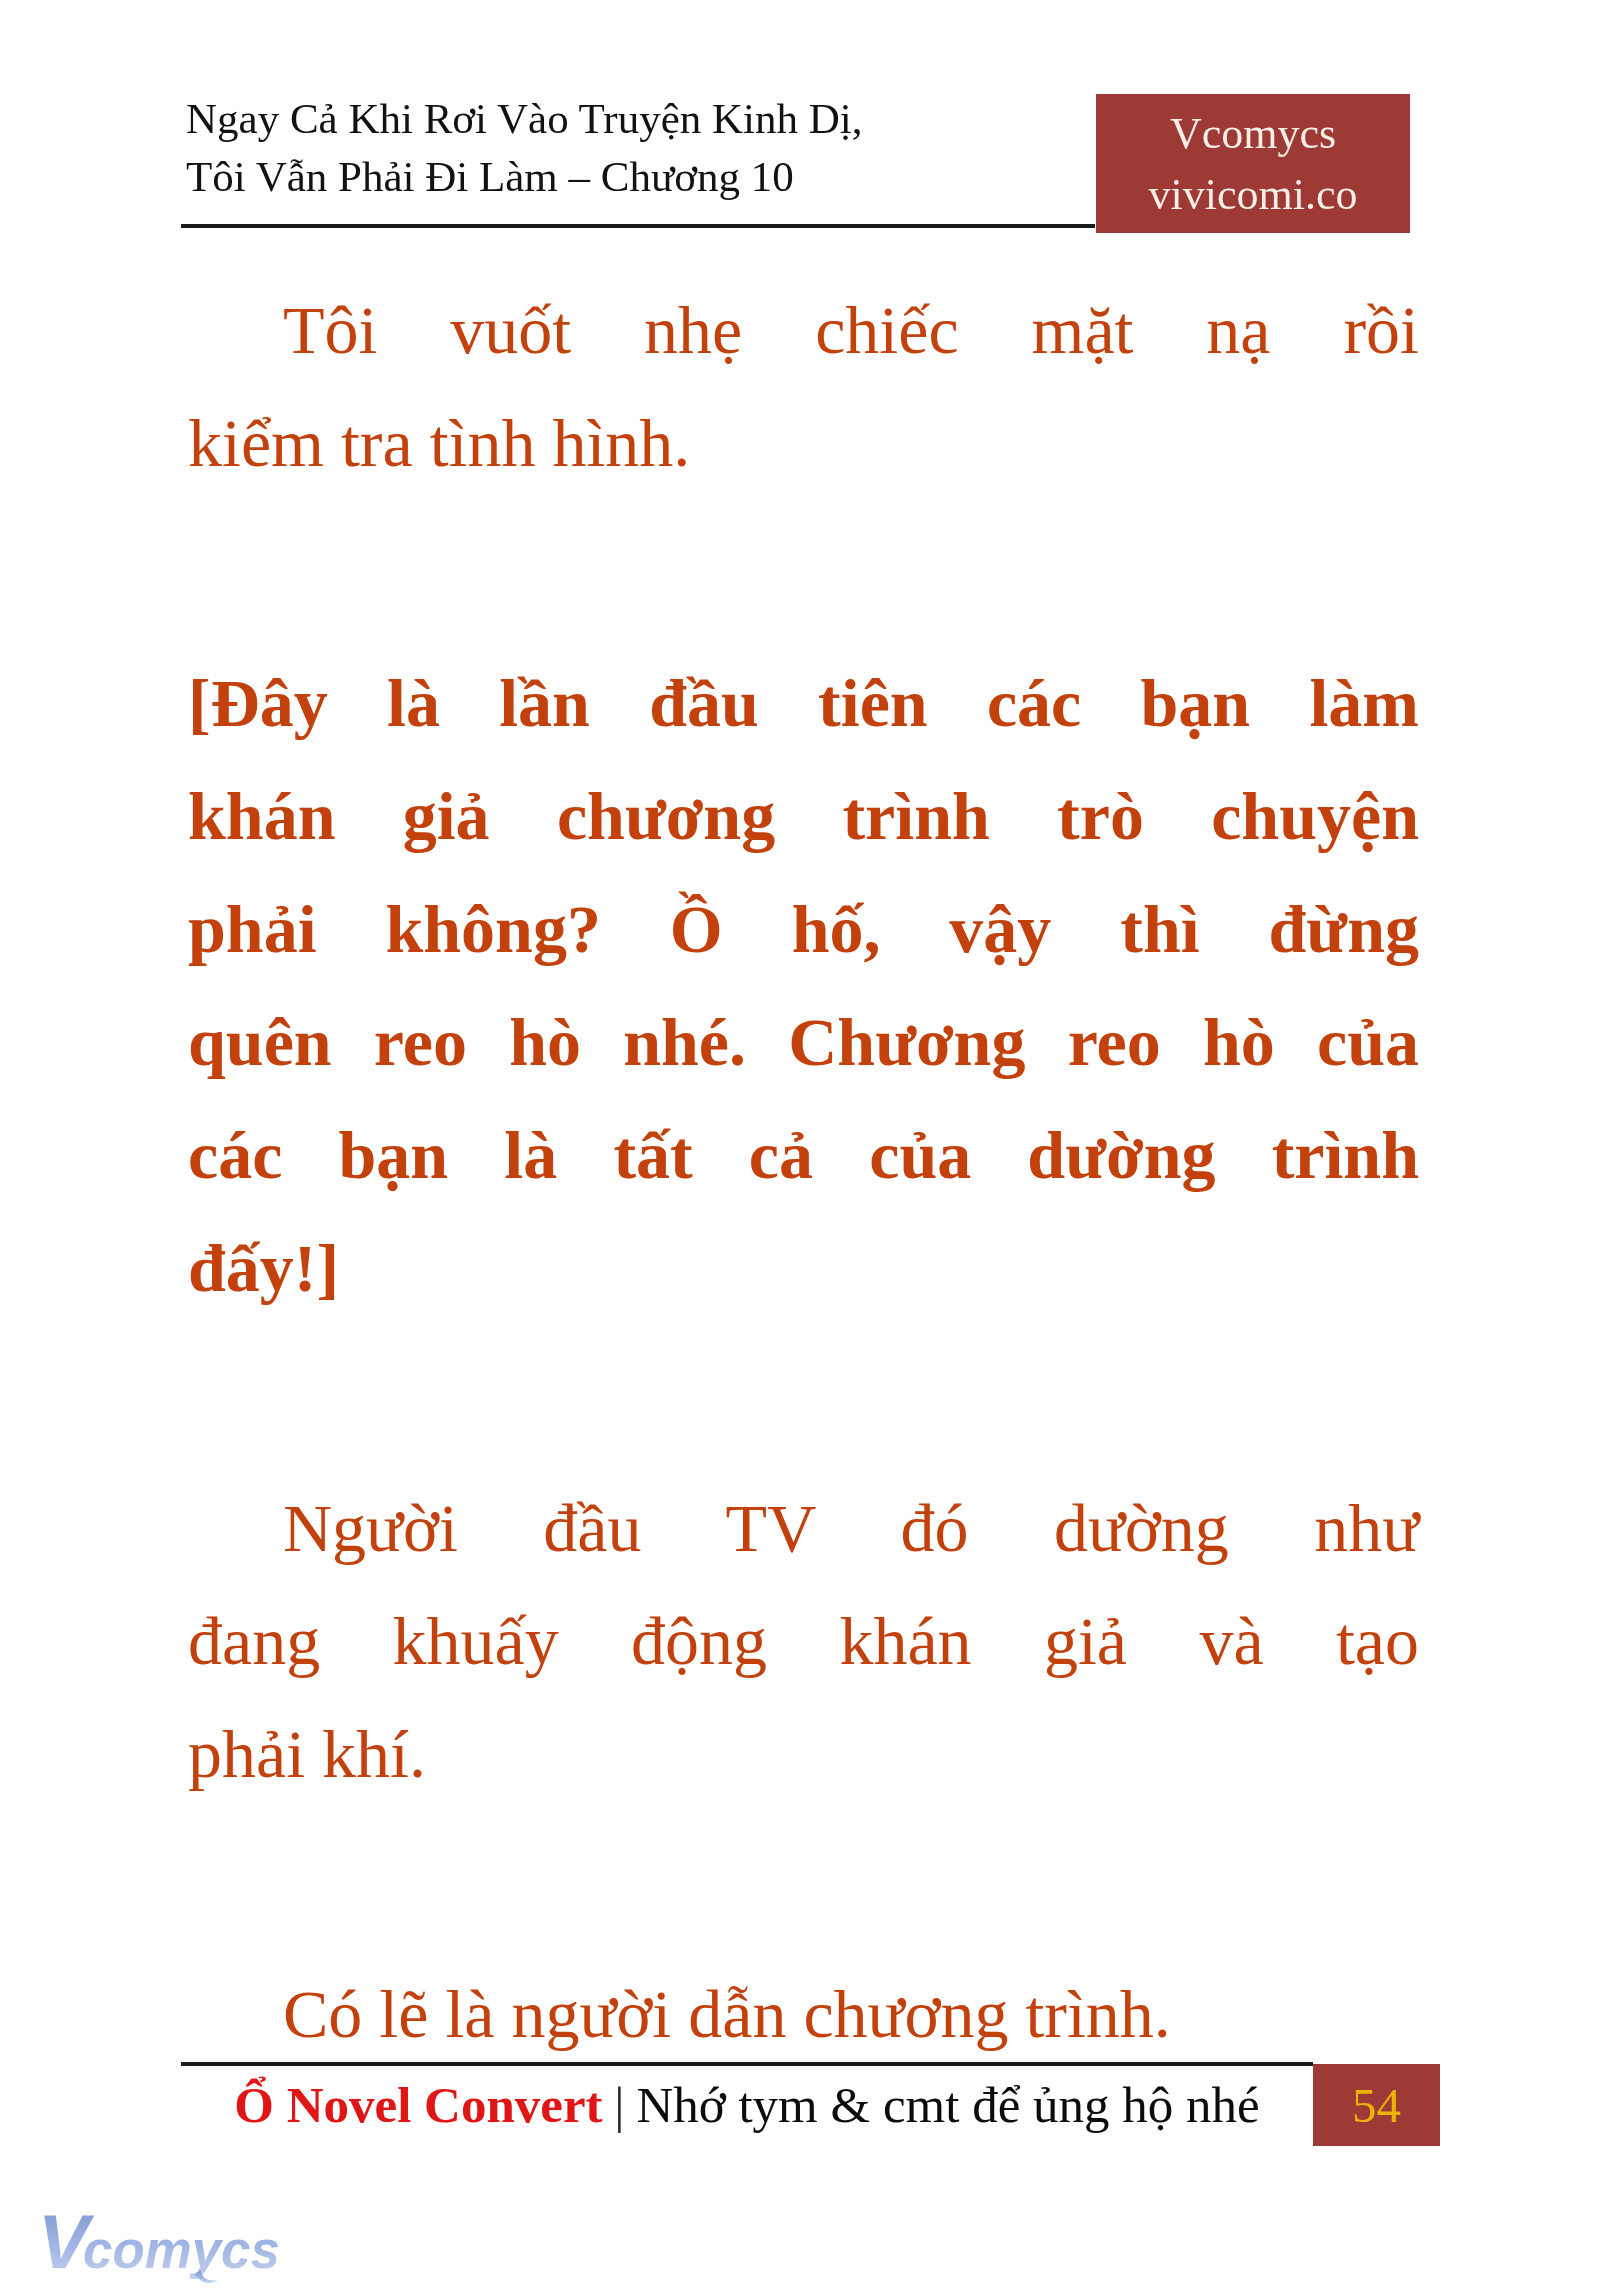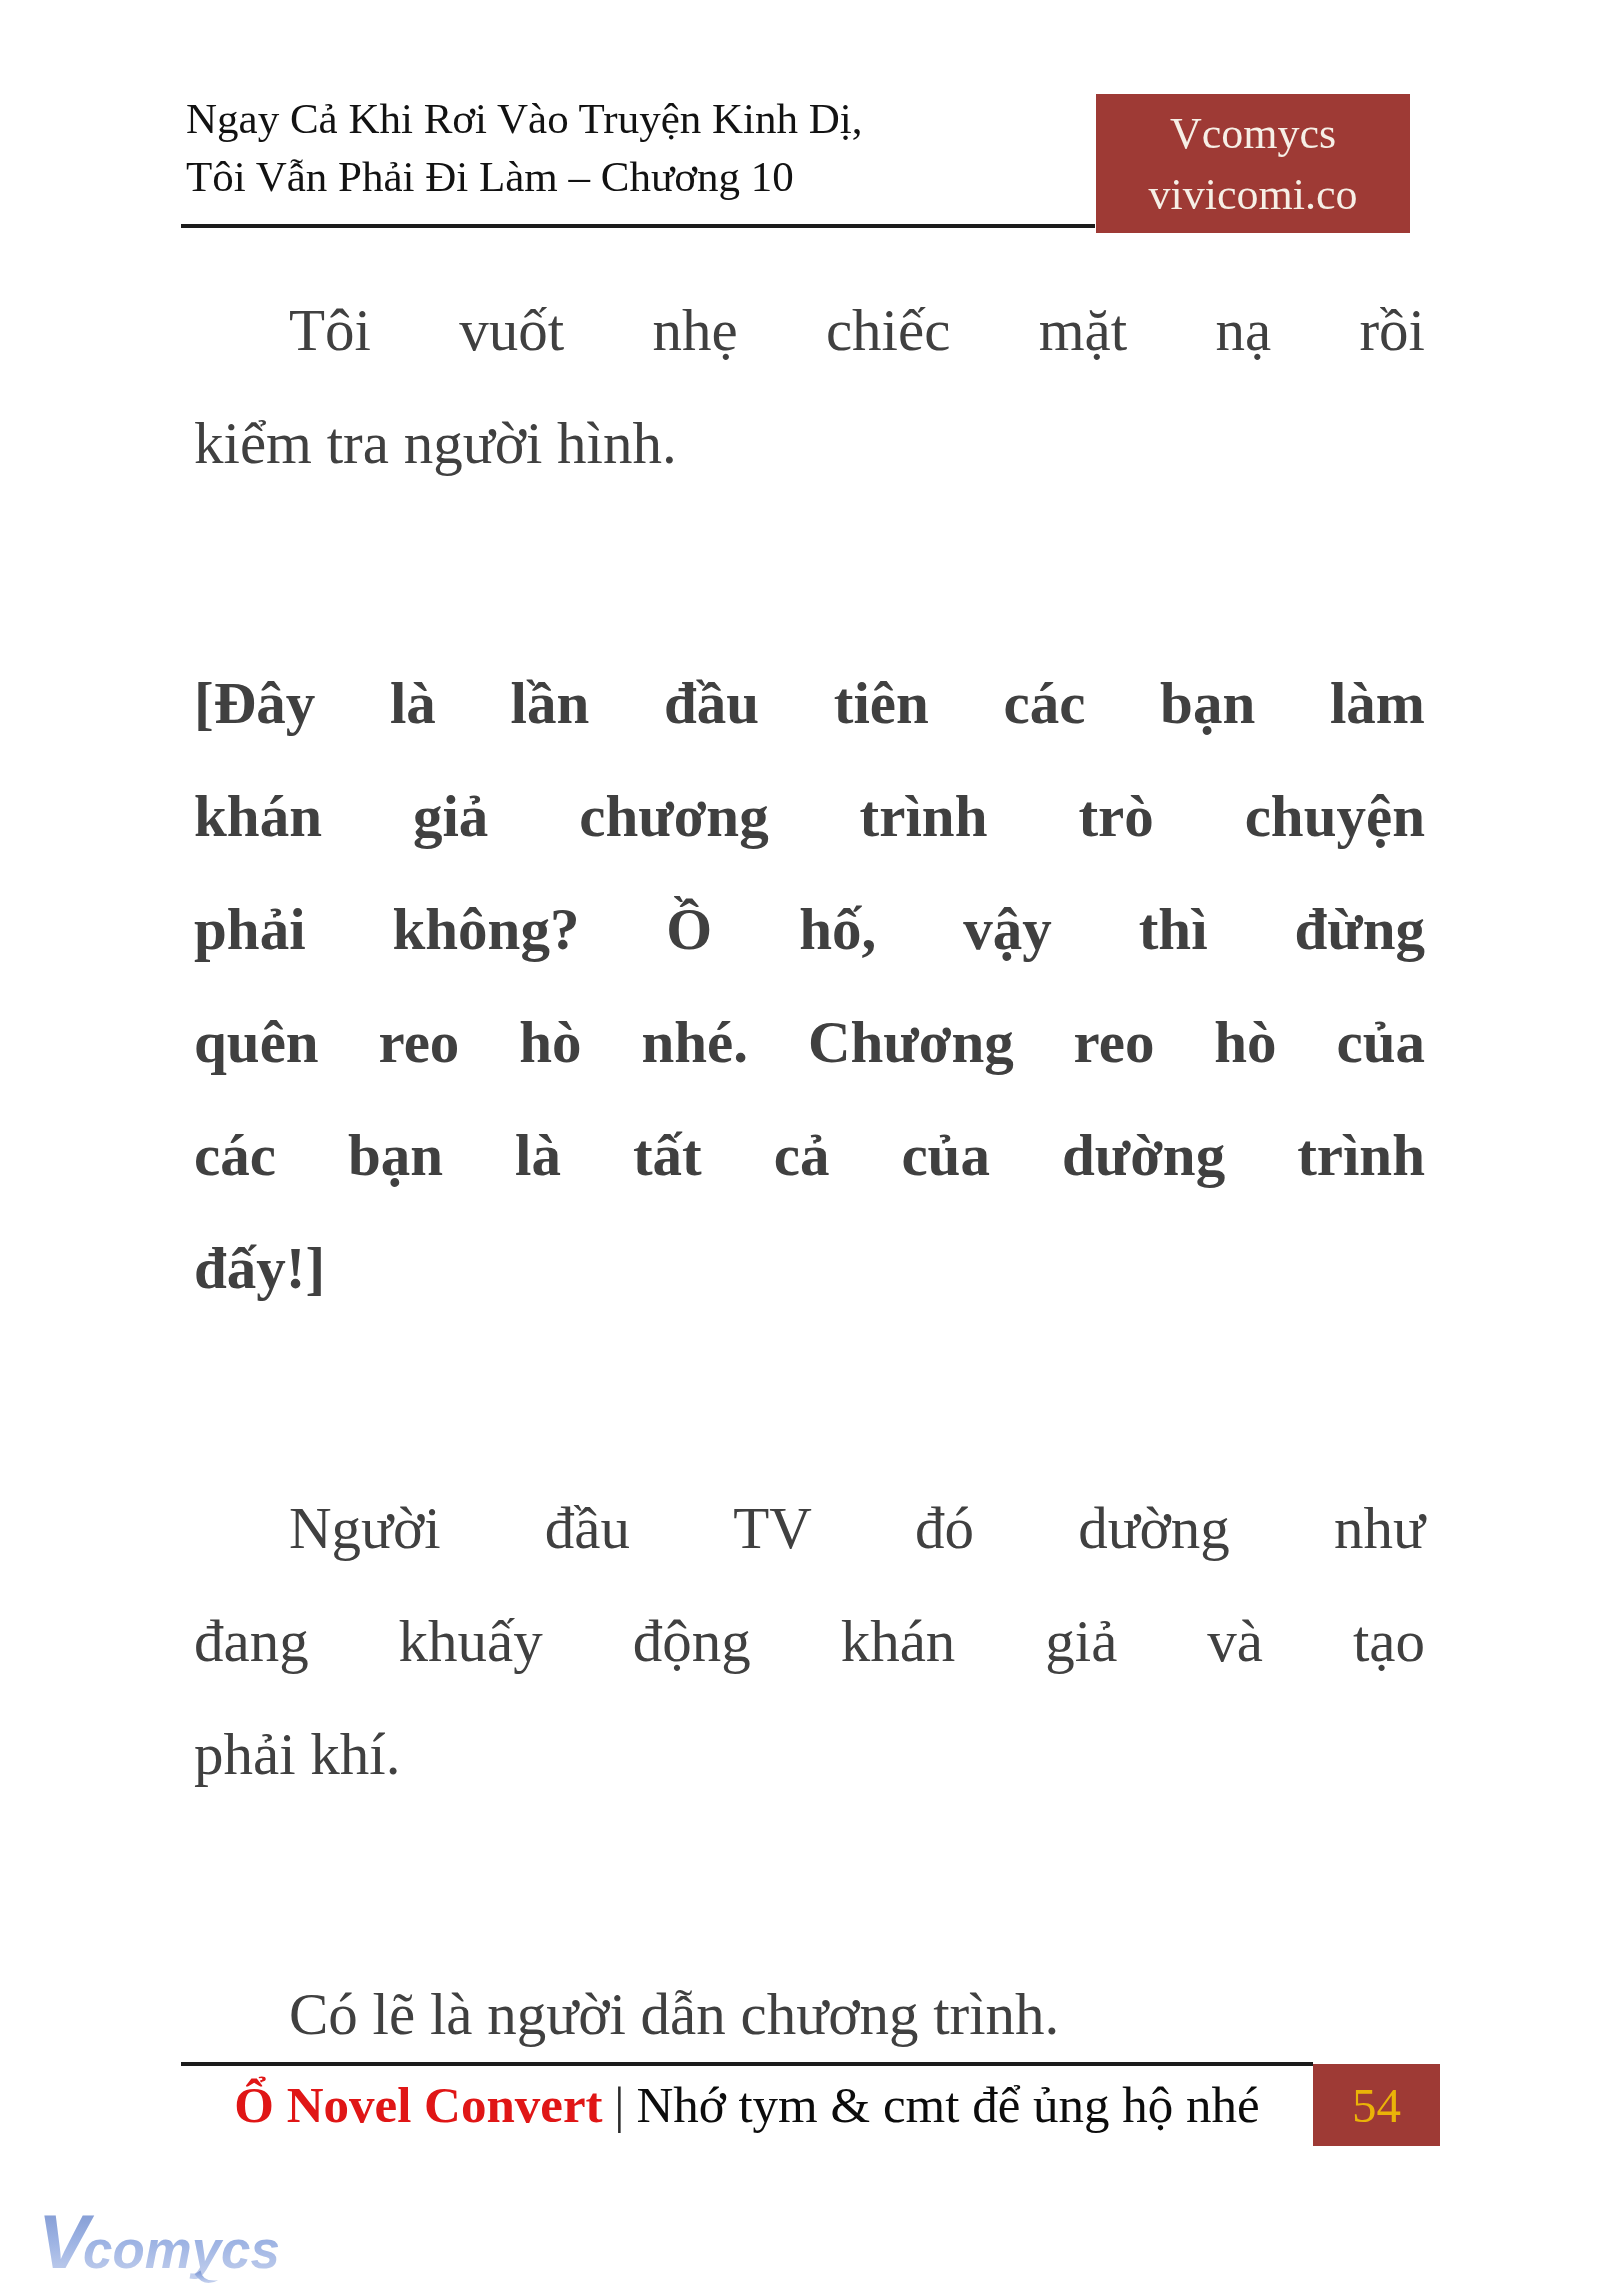--- a/index.html
+++ b/index.html
@@ -47,26 +47,26 @@
     left: 181px;
     top: 224px;
     width: 914px;
     height: 3.9px;
     background: #1b1b1b;
   }
 
   
   .body-text {
     position: absolute;
-    left: 194px;
+    left: 188px;
     top: 274px;
     width: 1231px;
-    font-size: 59px;
+    font-size: 68px;
     line-height: 113px;
-    color: #404040;
+    color: #c2410c;
   }
   .paragraph { margin: 0 0 147px 0; }
   .paragraph:last-child { margin-bottom: 0; }
   .paragraph.bold { font-weight: bold; }
   .paragraph.indent .line.first { text-indent: 95px; }
   .line {
     text-align: justify;
     text-align-last: justify;
   }
   .line.last { text-align-last: left; }
@@ -136,21 +136,21 @@
   <div class="header-badge">
     <div>Vcomycs</div>
     <div>vivicomi.co</div>
   </div>
 
   <div class="header-rule"></div>
 
   <div class="body-text">
       <div class="paragraph indent">
         <div class="line first">Tôi vuốt nhẹ chiếc mặt nạ rồi</div>
-        <div class="line last">kiểm tra người hình.</div>
+        <div class="line last">kiểm tra tình hình.</div>
       </div>
       <div class="paragraph bold">
         <div class="line first">[Đây là lần đầu tiên các bạn làm</div>
         <div class="line">khán giả chương trình trò chuyện</div>
         <div class="line">phải không? Ồ hố, vậy thì đừng</div>
         <div class="line">quên reo hò nhé. Chương reo hò của</div>
         <div class="line">các bạn là tất cả của dường trình</div>
         <div class="line last">đấy!]</div>
       </div>
       <div class="paragraph indent">

